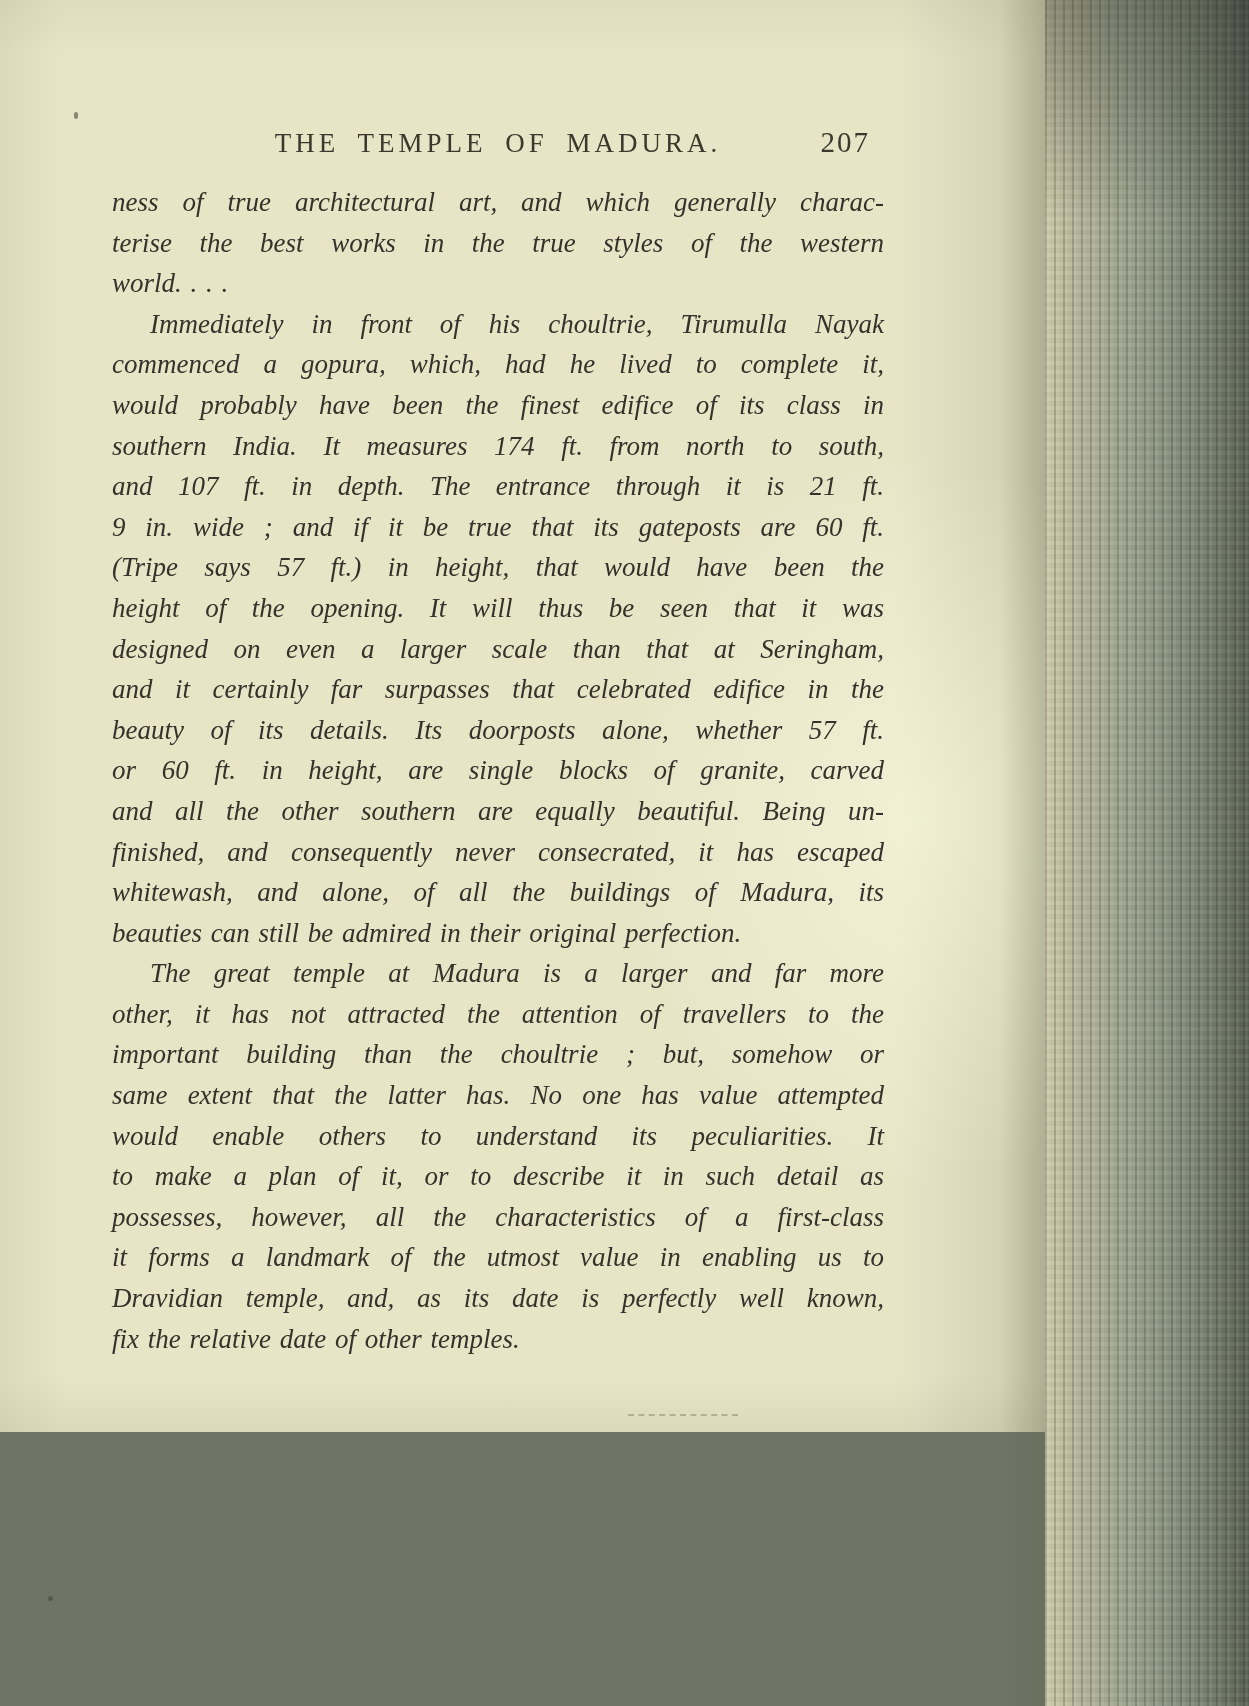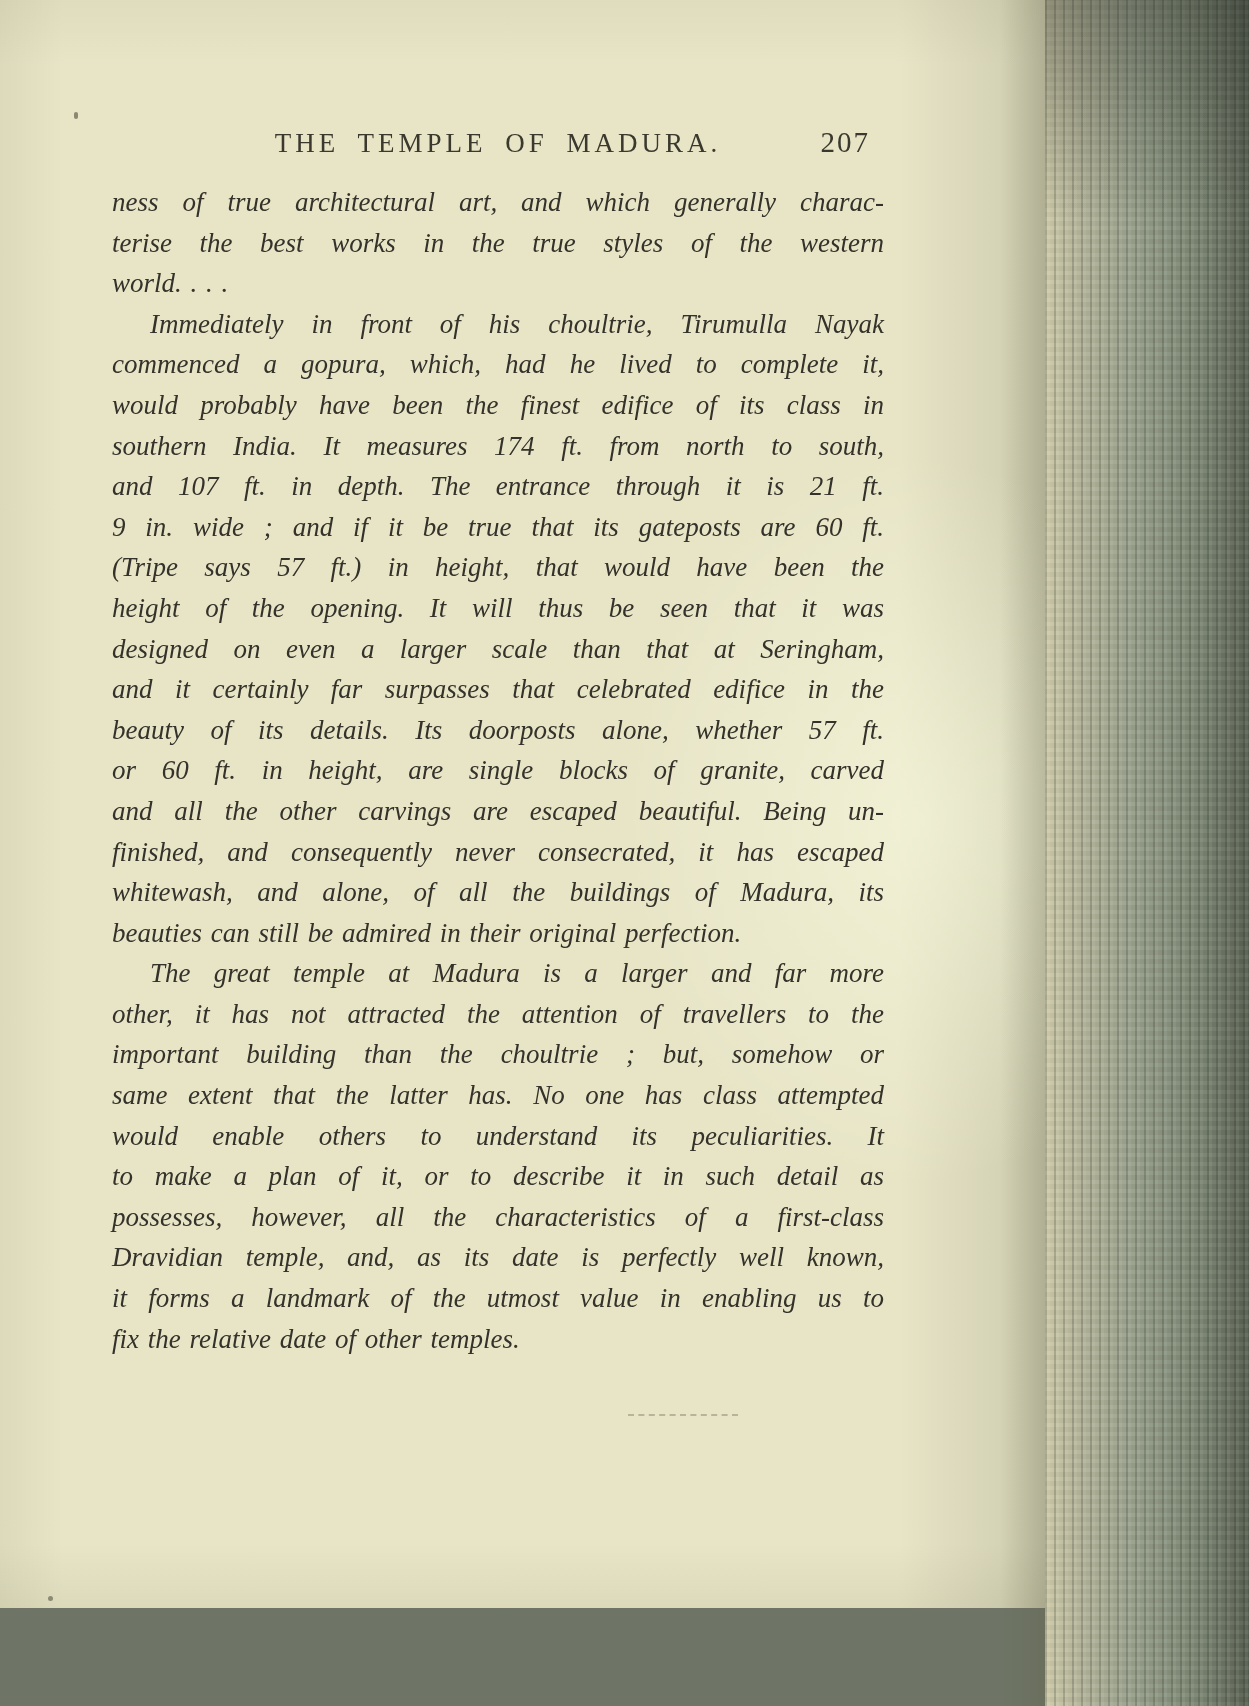--- a/index.html
+++ b/index.html
@@ -17,21 +17,21 @@
     position: relative;
     width: 1249px;
     height: 1706px;
   }
   
   .page {
     position: absolute;
     left: 0;
     top: 0;
     width: 1045px;
-    height: 1608px;
+    height: 1432px;
     background:
       radial-gradient(ellipse 420px 520px at 920px 820px, rgba(248,250,224,0.55), rgba(248,250,224,0) 70%),
       linear-gradient(90deg, rgba(120,118,88,0.10) 0%, rgba(120,118,88,0) 6%, rgba(120,118,88,0) 86%, rgba(110,112,86,0.22) 100%),
       linear-gradient(0deg, rgba(120,118,88,0.10) 0%, rgba(120,118,88,0) 4%, rgba(120,118,88,0) 96%, rgba(120,118,88,0.08) 100%),
       #e8e5c7;
   }
   
   .book-edge {
     position: absolute;
     right: 0;
@@ -151,35 +151,35 @@
           <div class="line">would probably have been the finest edifice of its class in</div>
           <div class="line">southern India.  It measures 174 ft. from north to south,</div>
           <div class="line">and 107 ft. in depth.  The entrance through it is 21 ft.</div>
           <div class="line">9 in. wide ; and if it be true that its gateposts are 60 ft.</div>
           <div class="line">(Tripe says 57 ft.) in height, that would have been the</div>
           <div class="line">height of the opening.  It will thus be seen that it was</div>
           <div class="line">designed on even a larger scale than that at Seringham,</div>
           <div class="line">and it certainly far surpasses that celebrated edifice in the</div>
           <div class="line">beauty of its details.  Its doorposts alone, whether 57 ft.</div>
           <div class="line">or 60 ft. in height, are single blocks of granite, carved</div>
-          <div class="line">and all the other carvings are escaped beautiful.  Being un-</div>
+          <div class="line">and all the other southern are equally beautiful.  Being un-</div>
           <div class="line">finished, and consequently never consecrated, it has escaped</div>
           <div class="line">whitewash, and alone, of all the buildings of Madura, its</div>
           <div class="line">beauties can still be admired in their original perfection.</div>
         </div>
         <div class="para indent">
           <div class="line">The great temple at Madura is a larger and far more</div>
           <div class="line">other, it has not attracted the attention of travellers to the</div>
           <div class="line">important building than the choultrie ; but, somehow or</div>
-          <div class="line">same extent that the latter has.  No one has class attempted</div>
+          <div class="line">same extent that the latter has.  No one has value attempted</div>
           <div class="line">would enable others to understand its peculiarities.  It</div>
           <div class="line">to make a plan of it, or to describe it in such detail as</div>
           <div class="line">possesses, however, all the characteristics of a first-class</div>
+          <div class="line">it forms a landmark of the utmost value in enabling us to</div>
           <div class="line">Dravidian temple, and, as its date is perfectly well known,</div>
-          <div class="line">it forms a landmark of the utmost value in enabling us to</div>
           <div class="line">fix the relative date of other temples.</div>
         </div>
       </div>
 
     <div class="speck-1"></div>
     <div class="speck-2"></div>
     <div class="faint-dashes"></div>
   </div>
 
   <div class="page-gutter-shade"></div>

